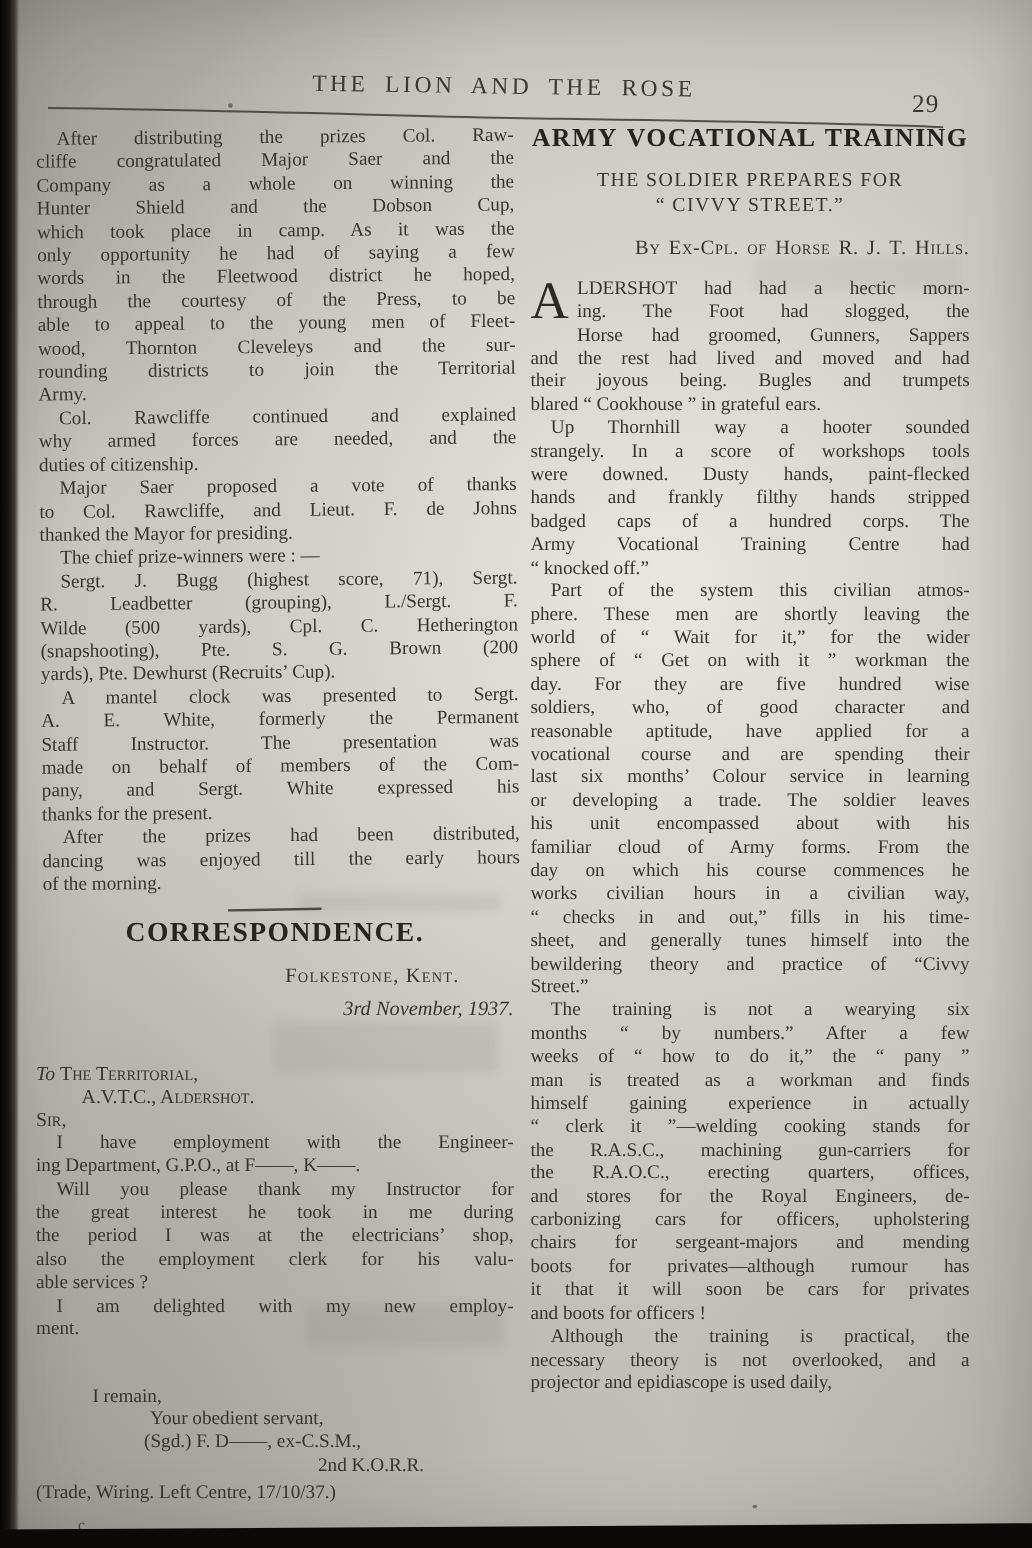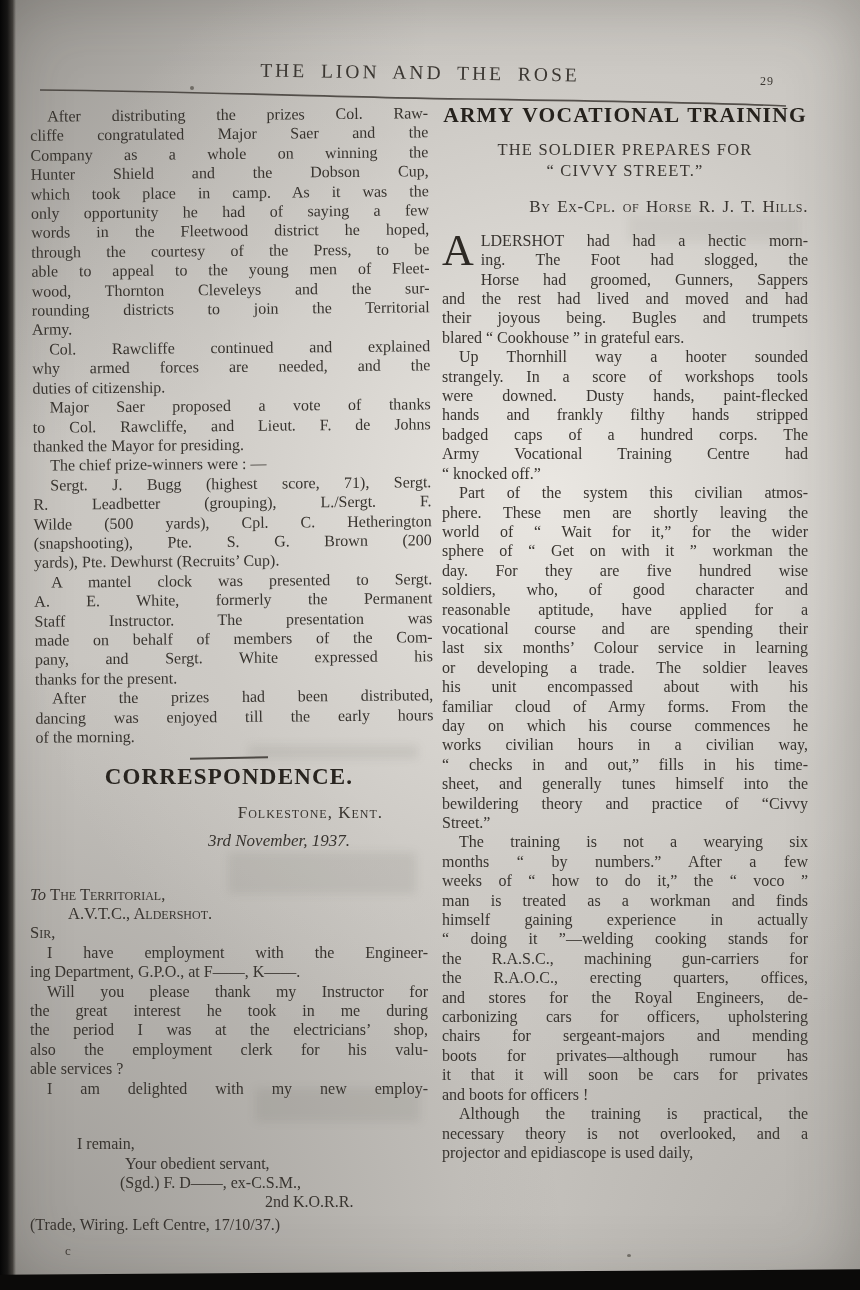--- a/index.html
+++ b/index.html
@@ -20,41 +20,41 @@
   .bottom-band{position:absolute;left:-8px;right:-8px;bottom:-6px;height:24px;background:#0b0a09;
     transform:rotate(-0.35deg);z-index:6;}
   .speck{position:absolute;background:#4a463f;border-radius:50%;opacity:.65;z-index:4;}
   .ghost{position:absolute;background:rgba(88,85,80,0.10);filter:blur(4px);border-radius:4px;z-index:1;}
 
   
   .hdr-title{position:absolute;left:180px;top:62px;width:480px;text-align:center;
     font-size:19.5px;letter-spacing:3px;word-spacing:6px;color:#3b3732;
     transform:rotate(0.85deg);z-index:3;}
   .hdr-rule{position:absolute;left:38px;top:84px;z-index:3;}
-  .page-num{position:absolute;left:760px;top:74px;font-size:12px;letter-spacing:1px;color:#3b3732;z-index:3;}
+  .page-num{position:absolute;left:760px;top:74px;font-size:21px;letter-spacing:1px;color:#3b3732;z-index:3;}
 
   
   .col{position:absolute;z-index:3;}
   .col-left{left:30px;top:105px;width:398px;}
   .col-right{left:442px;top:106px;width:366px;}
 
   .body-text{font-size:16px;line-height:19.4px;}
   #left-article{transform:rotate(-0.5deg);transform-origin:50% 0;}
   .para{margin:0;}
   .ln{text-align:justify;text-align-last:justify;}
   .ln.last{text-align-last:left;}
   .ln.first{text-indent:17px;}
   .dropcap{float:left;font-size:44px;line-height:33px;height:37px;padding:3px 7px 0 0;color:#2d2924;}
 
   .divider{width:78px;margin:12px auto 4px auto;border-top:2px solid #4d4944;transform:rotate(-1deg);}
   .corr-heading{margin:8px 0 16px 0;text-align:center;font-size:23px;font-weight:bold;
     letter-spacing:1.2px;color:#28241f;}
   .sc{font-variant:small-caps;}
   .place-line{margin-top:14px;text-align:right;padding-right:45px;font-size:17px;letter-spacing:1px;}
-  .date-line{margin-top:9px;text-align:center;padding-left:100px;font-style:italic;font-size:17px;}
+  .date-line{margin-top:9px;text-align:right;padding-left:100px;font-style:italic;font-size:17px;}
   .addr1{margin-top:34px;font-size:16.5px;}
   .addr1 .it{font-style:italic;}
   .addr2{padding-left:38px;font-size:16.5px;}
   .salutation{font-size:16.5px;}
   .close1{padding-left:47px;margin-top:36px;}
   .close2{padding-left:95px;}
   .close3{padding-left:90px;}
   .close4{padding-left:235px;}
   .postscript{margin-top:3px;}
   .footer-mark{margin-top:7px;padding-left:35px;font-size:13px;color:#45413c;}
@@ -157,20 +157,21 @@
         </div>
         <div class="para">
           <div class="ln first">Will you please thank my Instructor for</div>
           <div class="ln">the great interest he took in me during</div>
           <div class="ln">the period I was at the electricians’ shop,</div>
           <div class="ln">also the employment clerk for his valu-</div>
           <div class="ln last">able services ?</div>
         </div>
         <div class="para">
           <div class="ln first">I am delighted with my new employ-</div>
+          <div class="ln last">ment.</div>
         </div>
       </div>
 
     <div class="close1">I remain,</div>
     <div class="close2">Your obedient servant,</div>
     <div class="close3">(Sgd.) F. D——, ex-C.S.M.,</div>
     <div class="close4">2nd K.O.R.R.</div>
     <div class="postscript">(Trade, Wiring. Left Centre, 17/10/37.)</div>
     <div class="footer-mark">c</div>
   </div>
@@ -217,24 +218,24 @@
           <div class="ln">day on which his course commences he</div>
           <div class="ln">works civilian hours in a civilian way,</div>
           <div class="ln">“ checks in and out,” fills in his time-</div>
           <div class="ln">sheet, and generally tunes himself into the</div>
           <div class="ln">bewildering theory and practice of “Civvy</div>
           <div class="ln last">Street.”</div>
         </div>
         <div class="para">
           <div class="ln first">The training is not a wearying six</div>
           <div class="ln">months “ by numbers.” After a few</div>
-          <div class="ln">weeks of “ how to do it,” the “ voco ”</div>
+          <div class="ln">weeks of “ how to do it,” the “ pany ”</div>
           <div class="ln">man is treated as a workman and finds</div>
           <div class="ln">himself gaining experience in actually</div>
-          <div class="ln">“ doing it ”—welding cooking stands for</div>
+          <div class="ln">“ clerk it ”—welding cooking stands for</div>
           <div class="ln">the R.A.S.C., machining gun-carriers for</div>
           <div class="ln">the R.A.O.C., erecting quarters, offices,</div>
           <div class="ln">and stores for the Royal Engineers, de-</div>
           <div class="ln">carbonizing cars for officers, upholstering</div>
           <div class="ln">chairs for sergeant-majors and mending</div>
           <div class="ln">boots for privates—although rumour has</div>
           <div class="ln">it that it will soon be cars for privates</div>
           <div class="ln last">and boots for officers !</div>
         </div>
         <div class="para">

